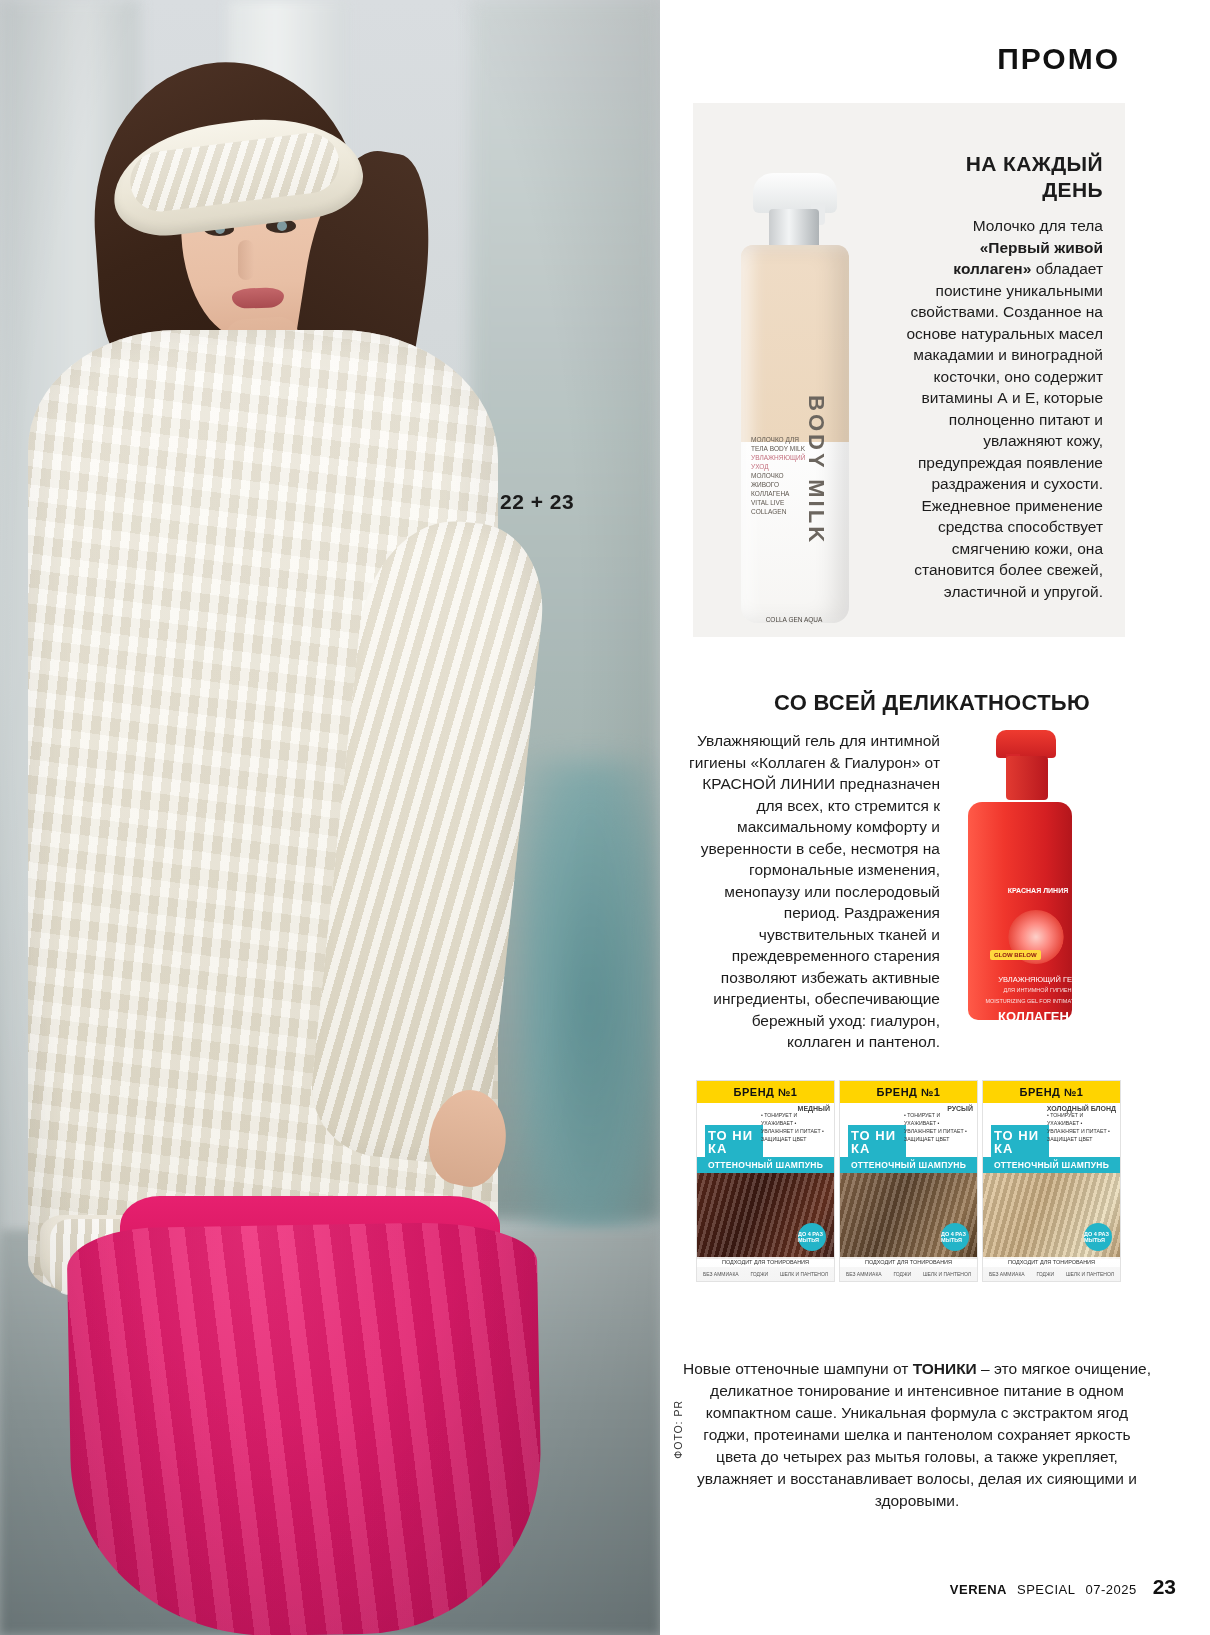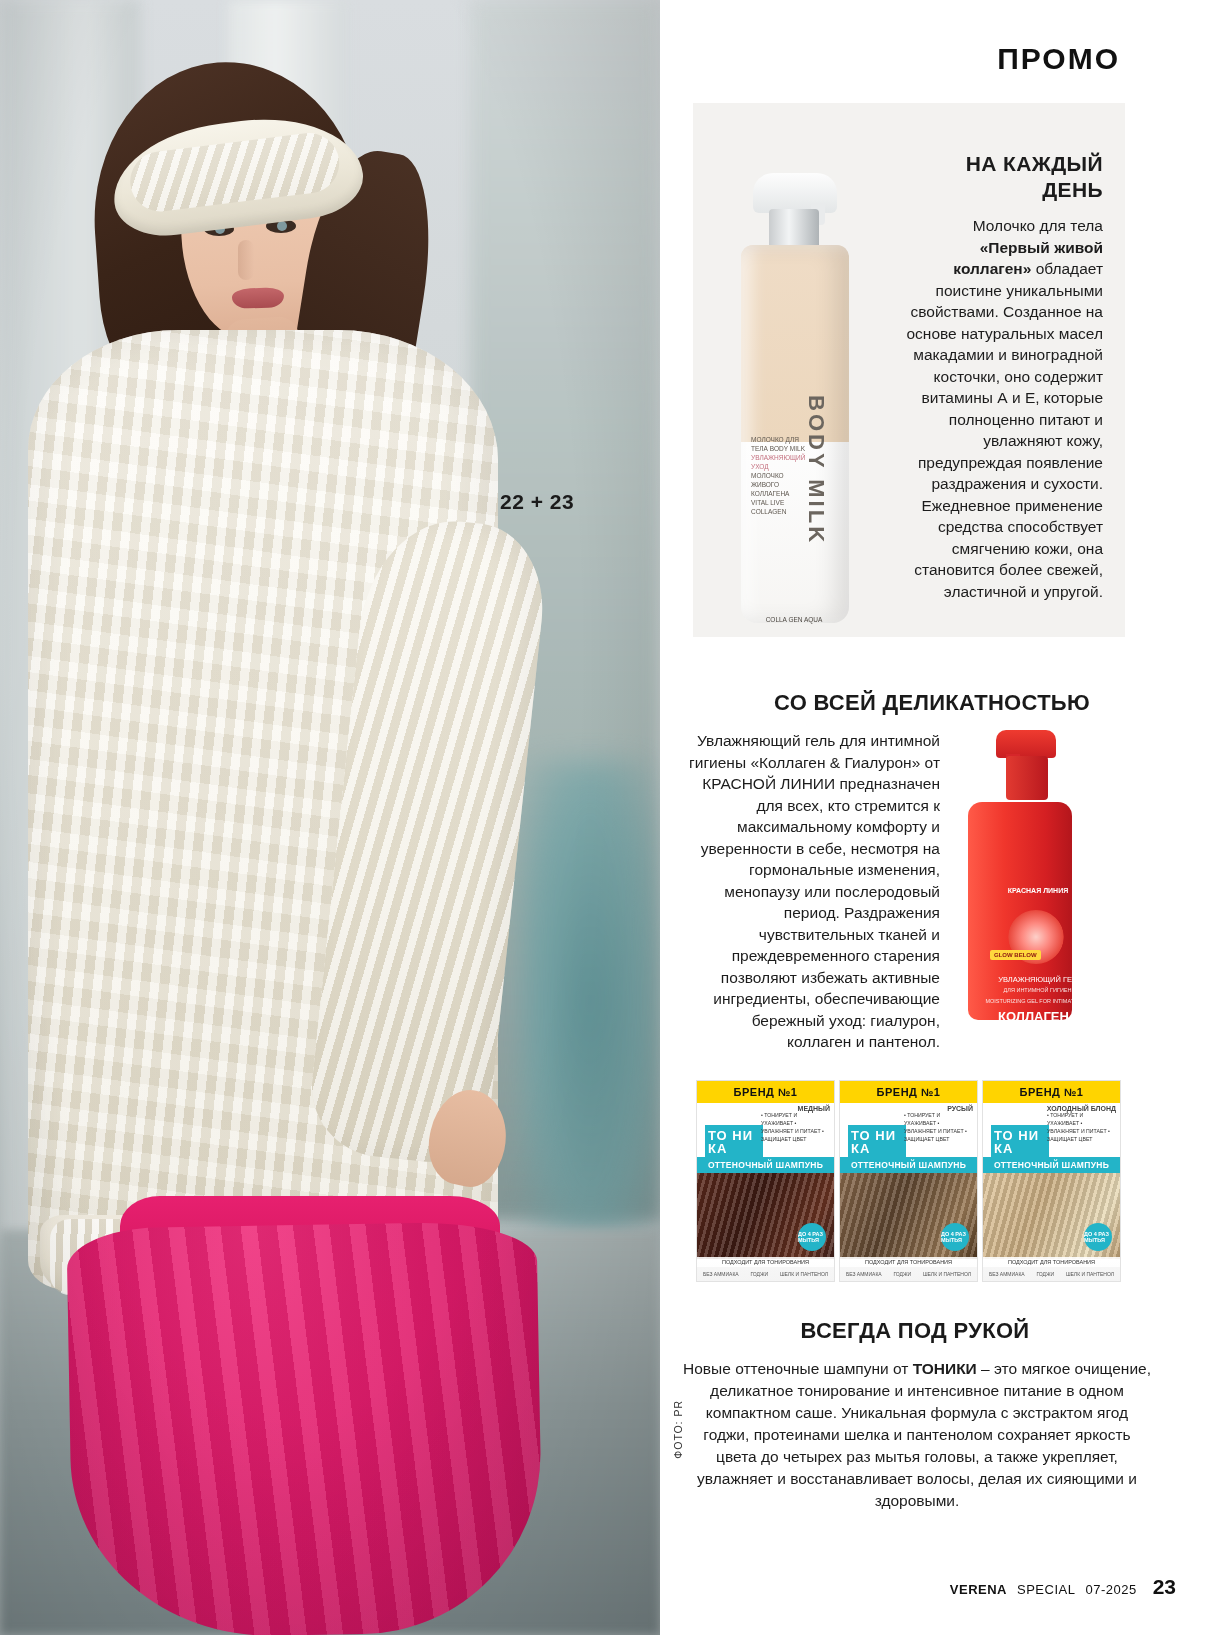--- a/index.html
+++ b/index.html
@@ -625,21 +625,20 @@
       <div class="badge">ДО 4 РАЗ МЫТЬЯ</div>
       <div class="name-strip">ПОДХОДИТ ДЛЯ ТОНИРОВАНИЯ</div>
       <div class="foot">
         <span>БЕЗ АММИАКА</span>
         <span>ГОДЖИ</span>
         <span>ШЕЛК И ПАНТЕНОЛ</span>
       </div>
     </div>
   </div>
 
-  <div class="b3-head">ВСЕГДА ПОД РУКОЙ</div>
   <div class="b3-text">
     <span>Новые оттеночные шампуни от </span><b>ТОНИКИ</b><span> – это мягкое очищение, деликатное тонирование и интенсивное питание в одном компактном саше. Уникальная формула с экстрактом ягод годжи, протеинами шелка и пантенолом сохраняет яркость цвета до четырех раз мытья головы, а также укрепляет, увлажняет и восстанавливает волосы, делая их сияющими и здоровыми.</span>
   </div>
 
   <div class="footer">
     <span class="brand-v">VERENA</span>
       <span class="brand-s">SPECIAL</span>
     <span class="issue">07-2025</span>
     <span class="pageno">23</span>
   </div>

